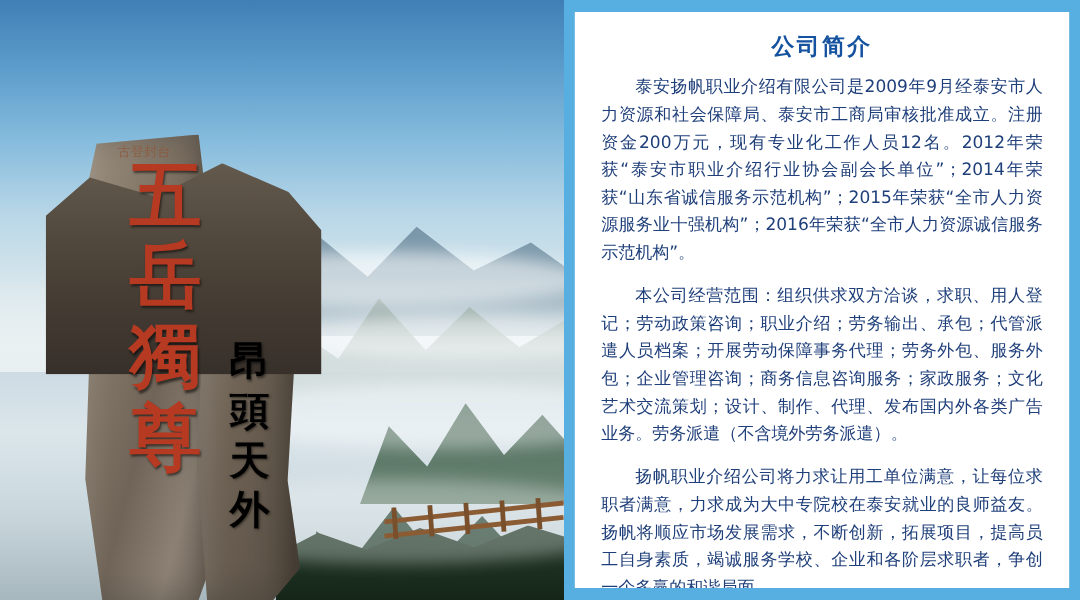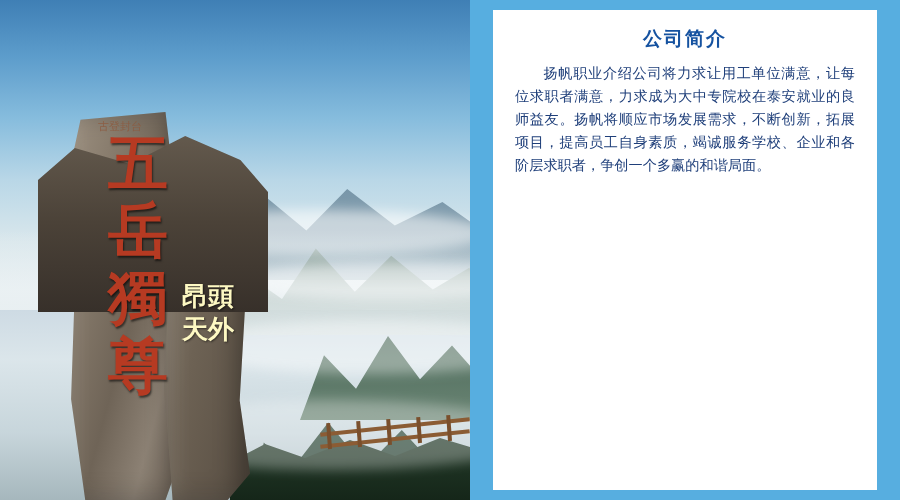--- a/index.html
+++ b/index.html
@@ -157,24 +157,24 @@
     font-size: 60px;
     line-height: 1.12;
     text-align: right;
     letter-spacing: 0;
     text-shadow: 1px 2px 2px rgba(0,0,0,.55);
   }
   .stone-text-small {
     position: absolute;
     left: 142px; top: 168px;
     width: 56px;
-    color: #fef9c3;
+    color: #000000;
     font-family: "DejaVu Serif", "Liberation Serif", serif;
     font-weight: 700;
-    font-size: 26px;
+    font-size: 33px;
     line-height: 1.25;
     text-align: center;
     text-shadow: 1px 1px 2px rgba(0,0,0,.5);
   }
   .stone-text-tiny {
     position: absolute;
     left: 60px; top: 8px;
     width: 56px;
     color: #8d5a3f;
     font-family: "DejaVu Serif", "Liberation Serif", serif;
@@ -183,21 +183,21 @@
     opacity: .85;
   }
 
   
   .text-panel {
     position: relative;
     width: 430px;
     height: 500px;
     background: #57aee0;
     box-sizing: border-box;
-    padding: 10px 23px;
+    padding: 10px 9px;
   }
   .text-card {
     width: 100%;
     height: 100%;
     background: #ffffff;
     box-sizing: border-box;
     padding: 14px 22px 10px 22px;
     overflow: hidden;
   }
   .doc-title {
@@ -255,19 +255,21 @@
       <div class="stone-text-tiny">古登封台</div>
       <div class="stone-text">五岳獨尊</div>
       <div class="stone-text-small">昂頭天外</div>
     </div>
   </div>
 
   <div class="text-panel">
     <div class="text-card">
       <div class="doc-title">公司简介</div>
 
-
+      <p class="para">泰安扬帆职业介绍有限公司是2009年9月经泰安市人力资源和社会保障局、泰安市工商局审核批准成立。注册资金200万元，现有专业化工作人员12名。2012年荣获“泰安市职业介绍行业协会副会长单位”；2014年荣获“山东省诚信服务示范机构”；2015年荣获“全市人力资源服务业十强机构”；2016年荣获“全市人力资源诚信服务示范机构”。</p>
+
+      <p class="para">本公司经营范围：组织供求双方洽谈，求职、用人登记；劳动政策咨询；职业介绍；劳务输出、承包；代管派遣人员档案；开展劳动保障事务代理；劳务外包、服务外包；企业管理咨询；商务信息咨询服务；家政服务；文化艺术交流策划；设计、制作、代理、发布国内外各类广告业务。劳务派遣（不含境外劳务派遣）。</p>
 
       <p class="para">扬帆职业介绍公司将力求让用工单位满意，让每位求职者满意，力求成为大中专院校在泰安就业的良师益友。扬帆将顺应市场发展需求，不断创新，拓展项目，提高员工自身素质，竭诚服务学校、企业和各阶层求职者，争创一个多赢的和谐局面。</p>
     </div>
   </div>
 
 </div>
 
 </body></html>

